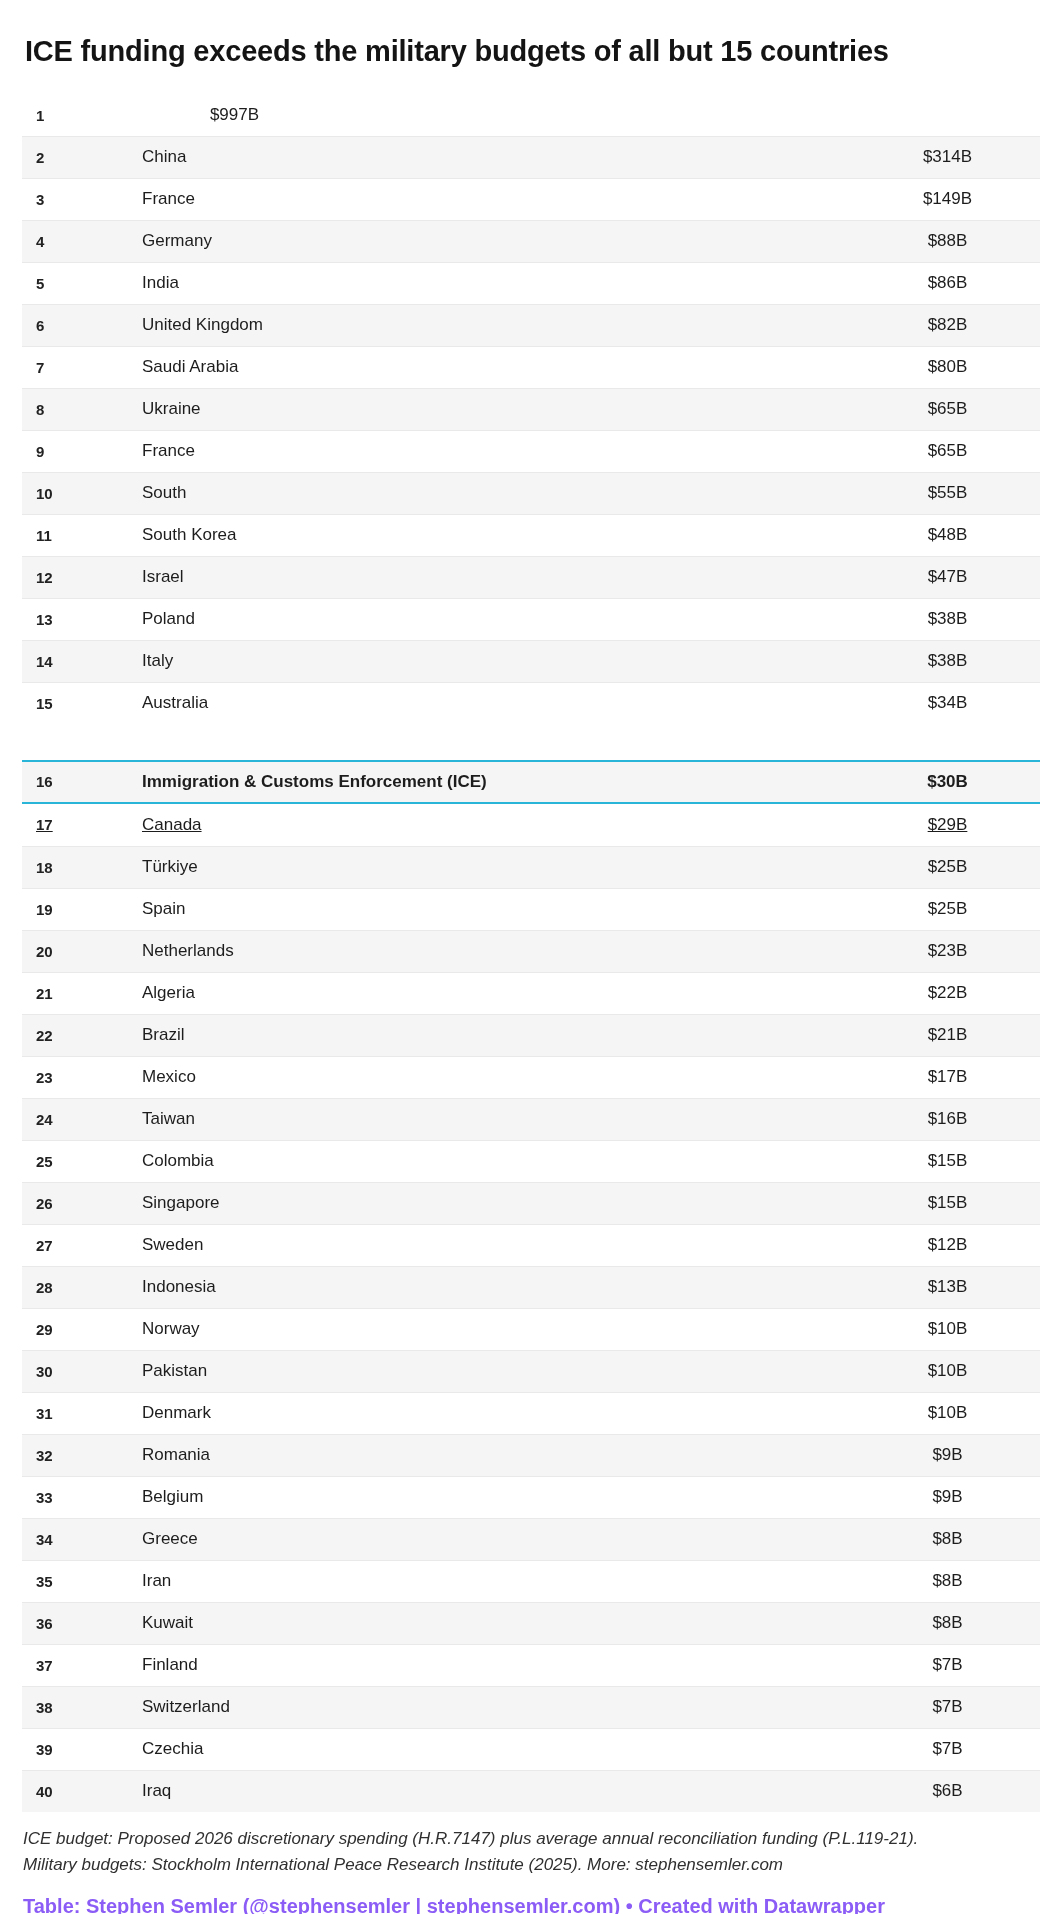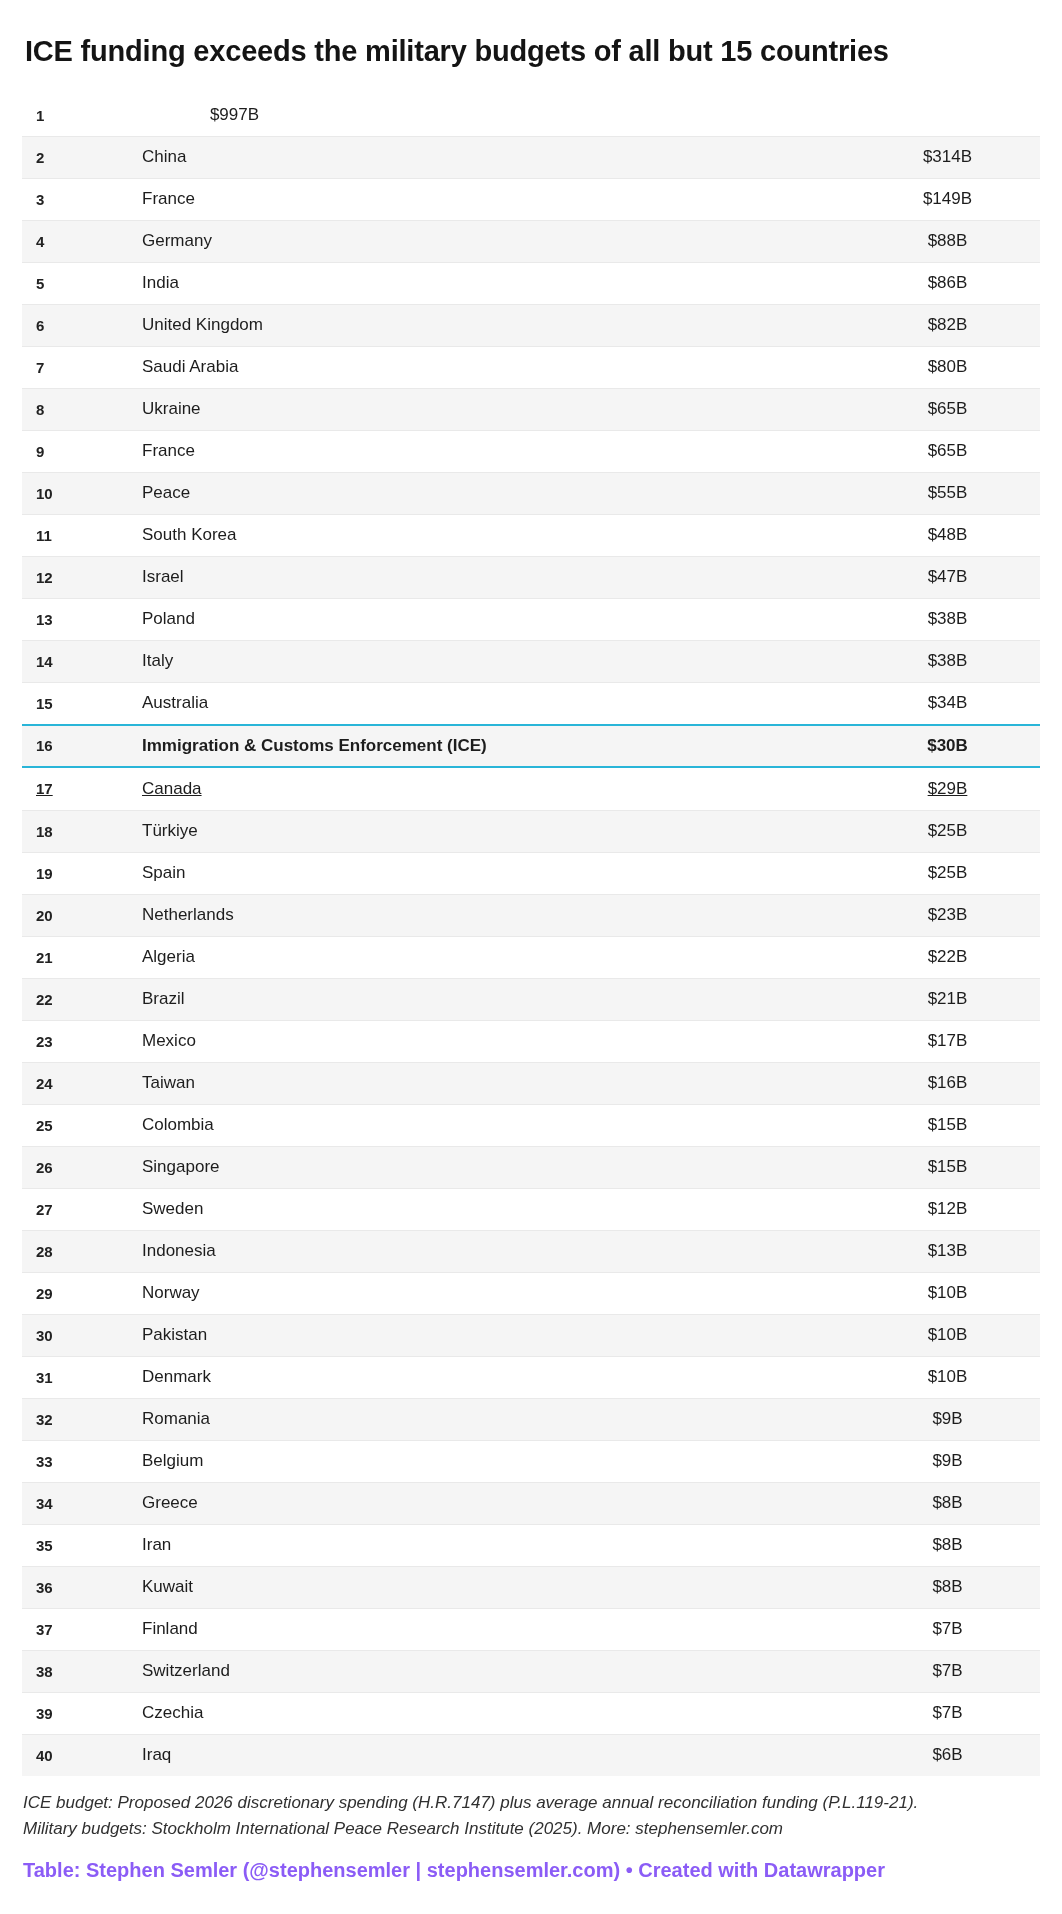--- a/index.html
+++ b/index.html
@@ -39,20 +39,21 @@
     height:42px;
     border-top:1px solid var(--row-border);
     background:#ffffff;
   }
   .row:first-child{border-top:1px solid transparent;}
   .row.zebra{background:var(--zebra);}
   .row.hl{
     border-top:2px solid var(--accent);
     border-bottom:2px solid var(--accent);
     height:44px;
+    margin-top:36px;
   }
   .row.hl + .row{border-top:none;text-decoration:underline;}
   .row.hl .c-name,
   .row.hl .c-value{font-weight:700;}
   .c-rank{
     width:120px;
     padding-left:14px;
     font-size:15px;
     font-weight:700;
     color:#222222;
@@ -132,21 +133,21 @@
       <span class="c-name">Ukraine</span>
       <span class="c-value">$65B</span>
     </div>
       <div class="row">
       <span class="c-rank">9</span>
       <span class="c-name">France</span>
       <span class="c-value">$65B</span>
     </div>
       <div class="row zebra">
       <span class="c-rank">10</span>
-      <span class="c-name">Peace</span>
+      <span class="c-name">South</span>
       <span class="c-value">$55B</span>
     </div>
       <div class="row">
       <span class="c-rank">11</span>
       <span class="c-name">South Korea</span>
       <span class="c-value">$48B</span>
     </div>
       <div class="row zebra">
       <span class="c-rank">12</span>
       <span class="c-name">Israel</span>

